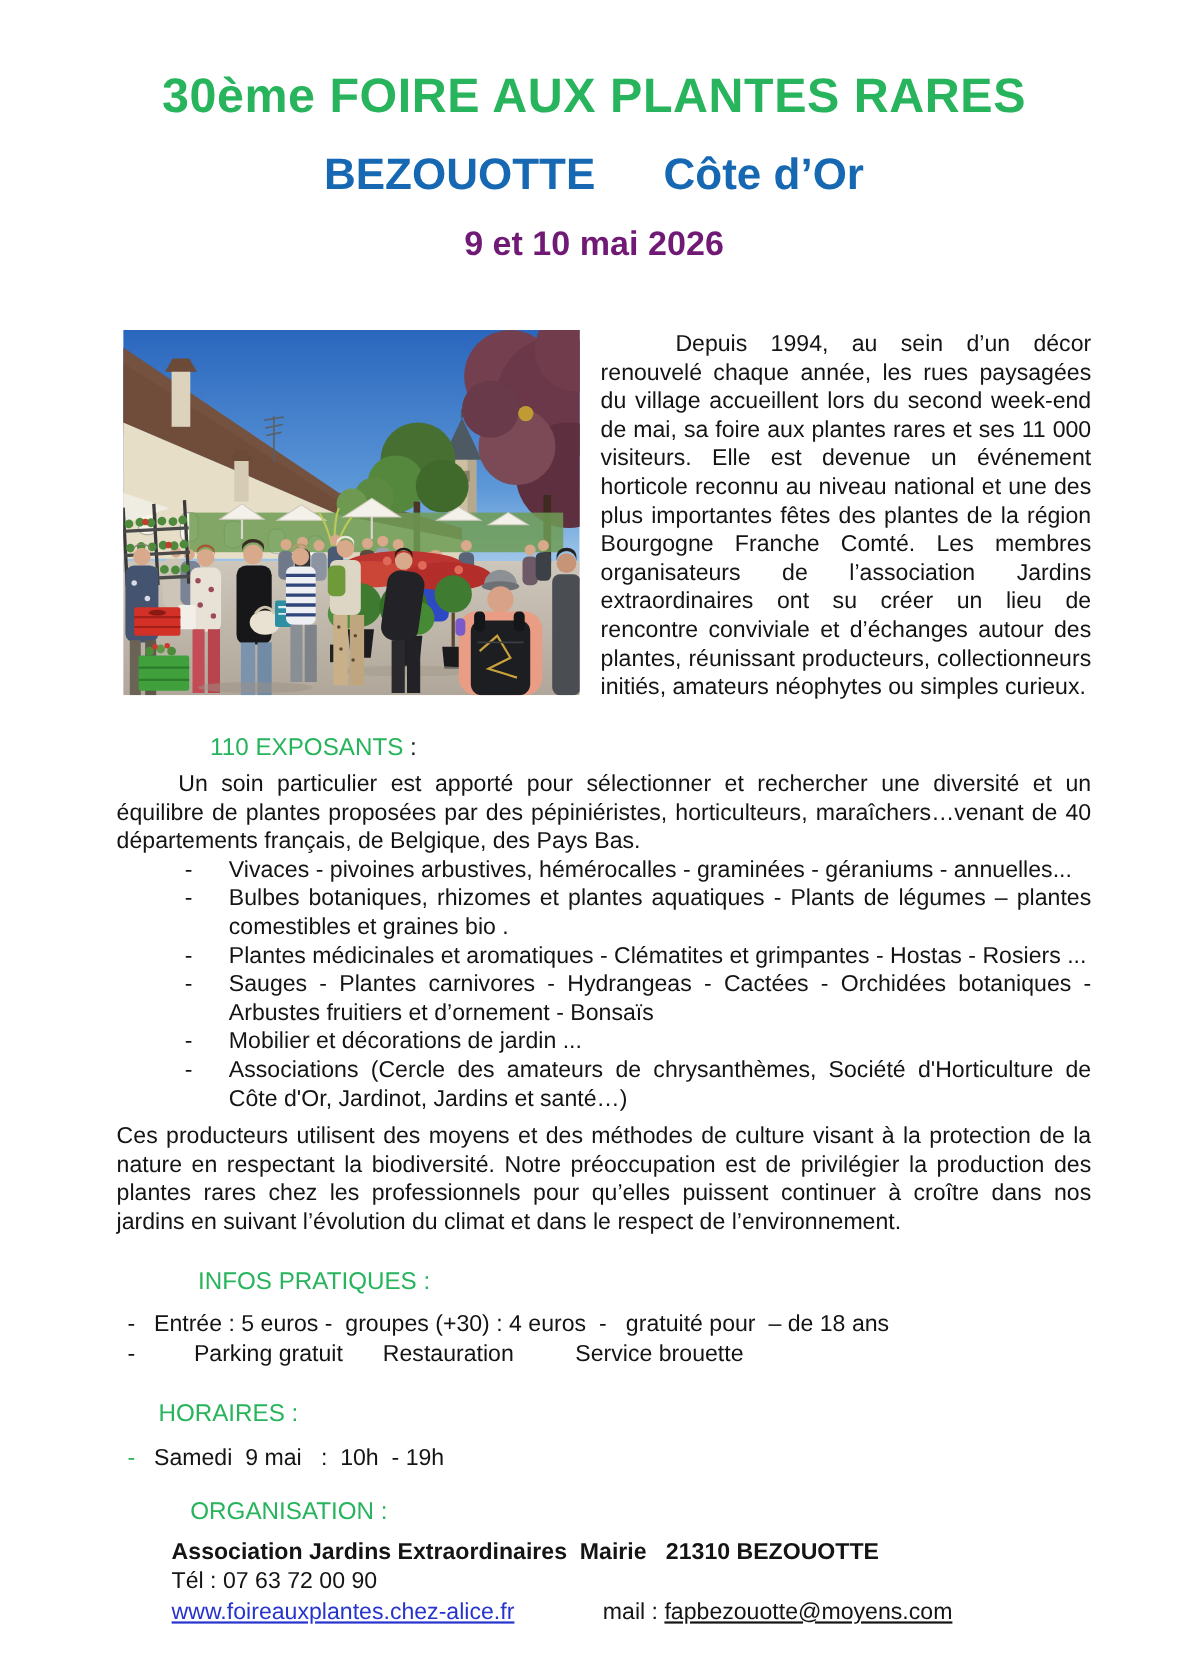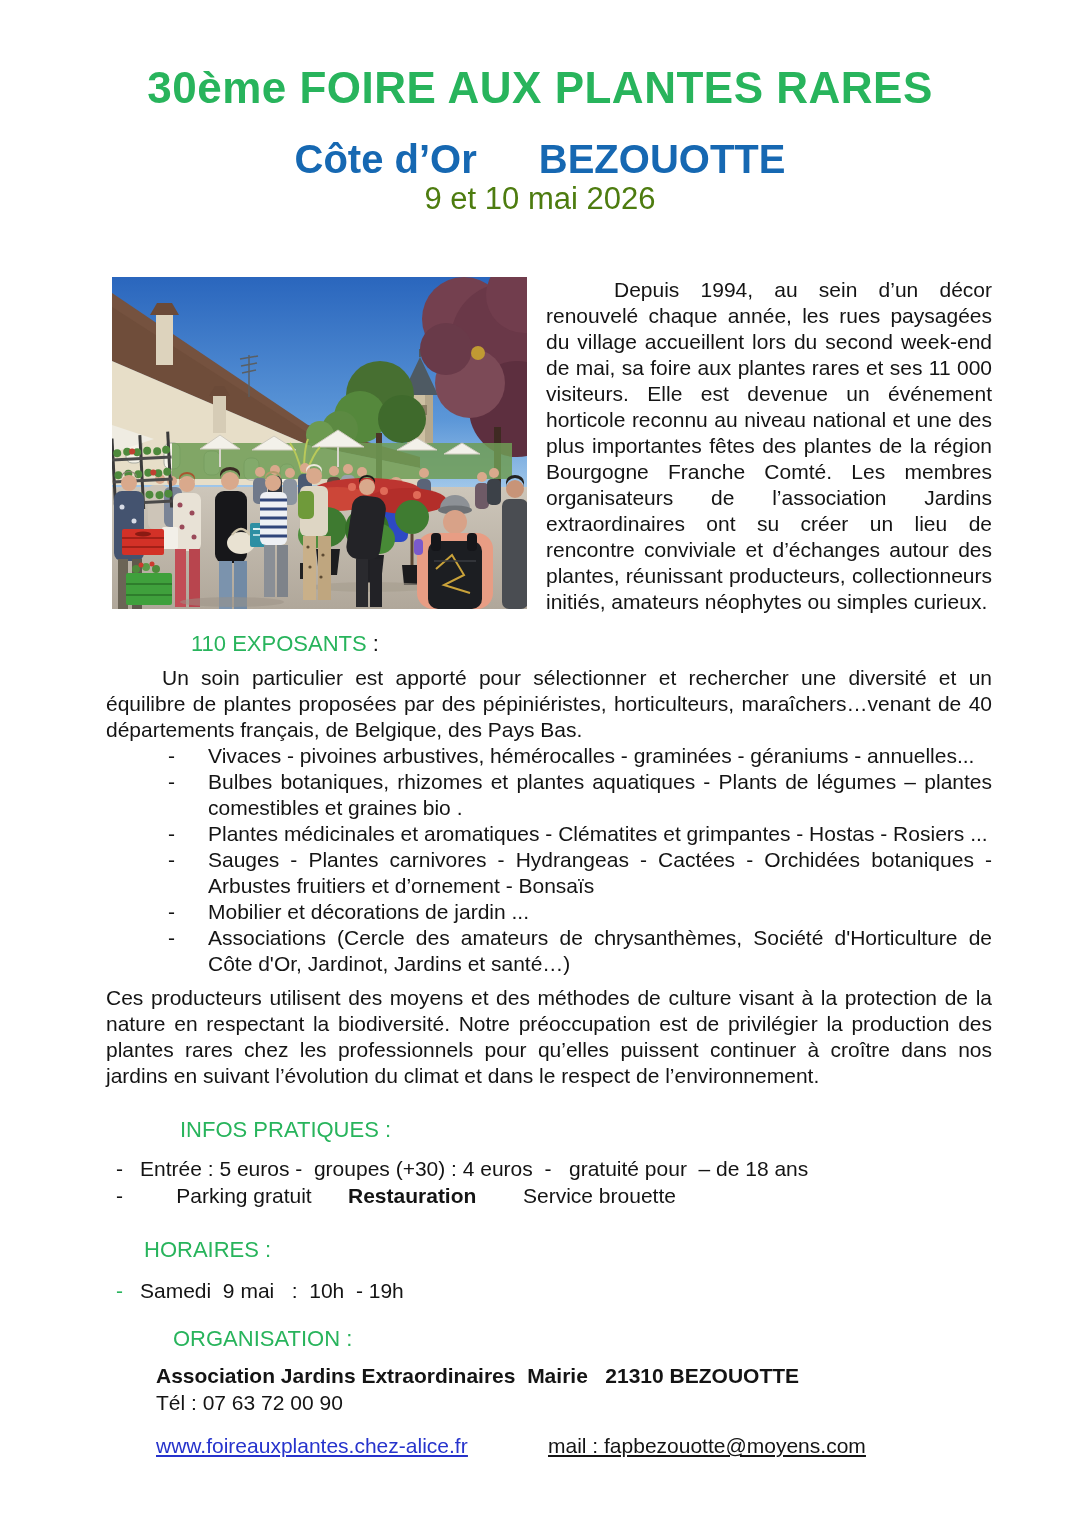--- a/index.html
+++ b/index.html
@@ -30,25 +30,26 @@
     margin-top: 25px;
     display: flex;
     justify-content: center;
     gap: 62px;
     font-size: 40px;
     line-height: 1.1;
     font-weight: bold;
     color: #1668b2;
   }
   .date-line {
+    margin-top: 23px;
     text-align: center;
     font-size: 31px;
     line-height: 1.15;
-    font-weight: normal;
-    color: #4d7c0f;
+    font-weight: bold;
+    color: #701a75;
   }
 
   .intro-row {
     margin-top: 60px;
     padding: 0 60px 0 84px;
     display: flex;
     align-items: flex-start;
   }
   .photo-frame { width: 415px; height: 332px; flex: none; }
   .photo-frame svg { display:block; width: 415px; height: 332px; }
@@ -59,21 +60,21 @@
     line-height: 26px;
     text-align: justify;
     text-indent: 68px;
   }
 
   .green-heading {
     color: #28b45c;
     font-size: 22px;
     line-height: 26px;
   }
-  .h-exposants   { margin: 16px 0 0 163px; }
+  .h-exposants   { margin: 28px 0 0 163px; }
   .h-infos       { margin: 28px 0 0 152px; }
   .h-horaires    { margin: 28px 0 0 116px; }
   .h-organisation{ margin: 22px 0 0 145px; }
   .heading-colon { color: #141414; }
 
   .para {
     margin: 8px 60px 0 78px;
     font-size: 21px;
     line-height: 26px;
     text-align: justify;
@@ -90,50 +91,50 @@
     margin-left: 78px;
     margin-right: 60px;
     font-size: 21px;
     line-height: 27px;
   }
   .ibullet .dash { flex: none; width: 34px; padding-left: 10px; }
   .ibullet.first { margin-top: 12px; }
   .dash.green { color: #28b45c; }
 
   .infos-cols .col1 { display:inline-block; width: 208px; text-align: center; }
-  .infos-cols .col2 { display:inline-block; width: 175px; font-weight: bold; }
+  .infos-cols .col2 { display:inline-block; width: 175px; }
 
   .horaires-line { margin-top: 14px; }
   .horaires-line .sat { display:inline-block; width: 443px; }
 
   .org-block {
     margin: 10px 60px 0 128px;
     font-size: 21px;
     line-height: 27px;
   }
   .org-line1 { font-weight: bold; }
-  .org-line3 { display: flex; align-items: baseline; margin-top: 16px; text-decoration: underline; }
+  .org-line3 { display: flex; align-items: baseline; margin-top: 1px; }
   .org-line3 .site {
     display: inline-block;
     width: 392px;
     flex: none;
   }
   a.weblink { color: #2633cc; text-decoration: underline; cursor: pointer; }
   a.maillink { color: #141414; text-decoration: underline; cursor: pointer; }
 </style>
 </head>
 <body>
 
 <div class="page">
 
   <h1 class="title">30ème FOIRE AUX PLANTES RARES</h1>
 
   <div class="subtitle">
+    <span>BEZOUOTTE</span>
     <span>Côte d’Or</span>
-    <span>BEZOUOTTE</span>
   </div>
 
   <div class="date-line">9 et 10 mai 2026</div>
 
   <div class="intro-row">
     <div class="photo-frame">
 
       <svg viewBox="0 0 415 332" preserveAspectRatio="none">
         <defs>
           <linearGradient id="sky" x1="0" y1="0" x2="0" y2="1">

